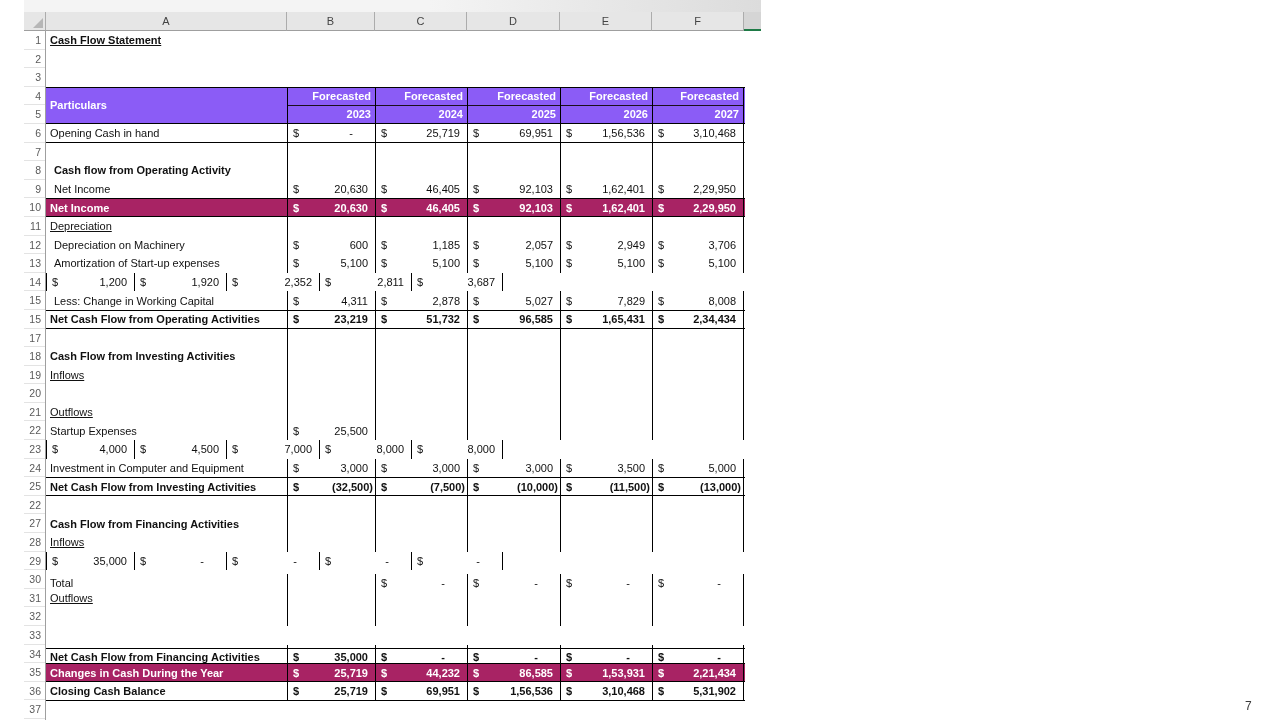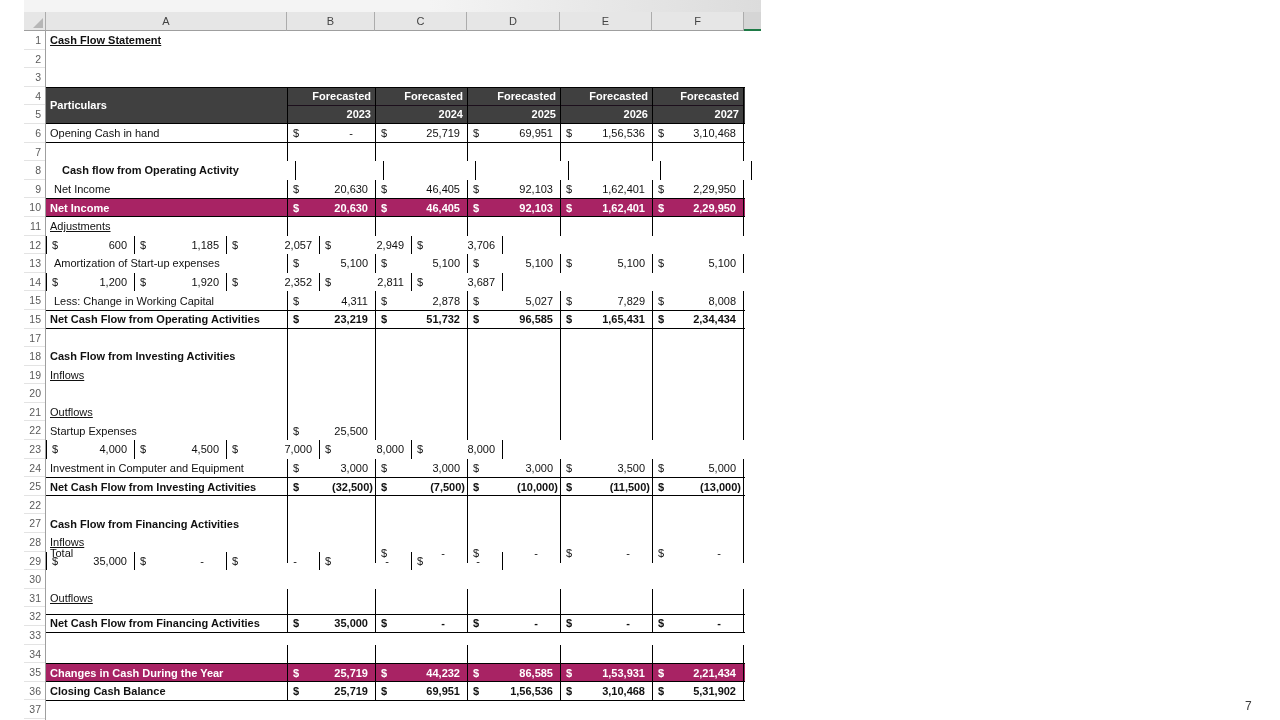--- a/index.html
+++ b/index.html
@@ -17,21 +17,21 @@
         border-bottom:1px solid #9F9F9F;text-align:center;font-size:11px;color:#444;line-height:18px;}
   .colh-partial{flex:1;background:#D5D5D5;border-bottom:2px solid #1E7A46;box-sizing:border-box;}
   
   .gutter{position:absolute;left:0;top:31px;width:22px;height:689px;border-right:1px solid #9F9F9F;
           box-sizing:border-box;background:#fff;}
   .gnum{height:18.6px;box-sizing:border-box;border-bottom:1px solid #E3E3E3;font-size:10.5px;
         color:#5a5a5a;text-align:right;padding-right:4px;line-height:18px;}
   
   .content{position:absolute;left:22px;top:31px;width:700px;height:689px;}
   .hdrblock{position:absolute;top:55.8px;left:0;width:699px;height:37.2px;box-sizing:border-box;
-            display:flex;background:#404040;color:#fff;font-weight:bold;font-size:11px;
+            display:flex;background:#8b5cf6;color:#fff;font-weight:bold;font-size:11px;
             border-top:1px solid #000;border-bottom:1px solid #000;}
   .hdr-a{width:241px;box-sizing:border-box;display:flex;align-items:center;padding-left:4px;flex:none;}
   .hdr-col{box-sizing:border-box;border-left:1px solid #000;display:flex;flex-direction:column;flex:none;}
   .hdr-col:last-child{border-right:1px solid #000;}
   .hdr-fc,.hdr-yr{flex:1;display:flex;align-items:center;justify-content:flex-end;padding-right:4px;}
   .hdr-yr{border-top:1px solid #1c0f1c;}
   
   .r{position:absolute;left:0;width:699px;height:18.6px;display:flex;box-sizing:border-box;
      font-size:11px;color:#111;}
   .lab{width:241px;box-sizing:border-box;display:flex;align-items:center;padding-left:4px;
@@ -174,21 +174,21 @@
           </div>
         </div>
         <div class="r s-blank in" style="top: 111.6px;">
           <div class="lab"></div>
           <div class="vc" style="width: 88px;"></div>
           <div class="vc" style="width: 92px;"></div>
           <div class="vc" style="width: 93px;"></div>
           <div class="vc" style="width: 92px;"></div>
           <div class="vc" style="width: 92px;"></div>
         </div>
-        <div class="r s-bold-i in" style="top: 130.2px; margin-left: 8px;">
+        <div class="r s-bold-i in" style="top: 130.2px;">
           <div class="lab">Cash flow from Operating Activity</div>
           <div class="vc" style="width: 88px;"></div>
           <div class="vc" style="width: 92px;"></div>
           <div class="vc" style="width: 93px;"></div>
           <div class="vc" style="width: 92px;"></div>
           <div class="vc" style="width: 92px;"></div>
         </div>
         <div class="r s-plain-i in" style="top: 148.8px;">
           <div class="lab">Net Income</div>
           <div class="vc" style="width: 88px;">
@@ -229,28 +229,29 @@
           <div class="vc" style="width: 92px;">
             <span class="cur">$</span>
             <span class="num">1,62,401</span>
           </div>
           <div class="vc" style="width: 92px;">
             <span class="cur">$</span>
             <span class="num">2,29,950</span>
           </div>
         </div>
         <div class="r s-ul in" style="top: 186px;">
-          <div class="lab">Adjustments</div>
+          <div class="lab">Depreciation</div>
           <div class="vc" style="width: 88px;"></div>
           <div class="vc" style="width: 92px;"></div>
           <div class="vc" style="width: 93px;"></div>
           <div class="vc" style="width: 92px;"></div>
           <div class="vc" style="width: 92px;"></div>
         </div>
         <div class="r s-plain-i in" style="top: 204.6px;">
+          <div class="lab">Depreciation on Machinery</div>
           <div class="vc" style="width: 88px;">
             <span class="cur">$</span>
             <span class="num">600</span>
           </div>
           <div class="vc" style="width: 92px;">
             <span class="cur">$</span>
             <span class="num">1,185</span>
           </div>
           <div class="vc" style="width: 93px;">
             <span class="cur">$</span>
@@ -514,21 +515,21 @@
           </div>
           <div class="vc" style="width: 92px;">
             <span class="cur">$</span>
             <span class="num dash">-</span>
           </div>
           <div class="vc" style="width: 92px;">
             <span class="cur">$</span>
             <span class="num dash">-</span>
           </div>
         </div>
-        <div class="r s-plain in" style="top: 513px;">
+        <div class="r s-plain in" style="top: 543px;">
           <div class="lab">Total</div>
           <div class="vc" style="width: 88px;"></div>
           <div class="vc" style="width: 92px;">
             <span class="cur">$</span>
             <span class="num dash">-</span>
           </div>
           <div class="vc" style="width: 93px;">
             <span class="cur">$</span>
             <span class="num dash">-</span>
           </div>
@@ -550,21 +551,21 @@
           <div class="vc" style="width: 92px;"></div>
         </div>
         <div class="r s-blank in" style="top: 576.6px;">
           <div class="lab"></div>
           <div class="vc" style="width: 88px;"></div>
           <div class="vc" style="width: 92px;"></div>
           <div class="vc" style="width: 93px;"></div>
           <div class="vc" style="width: 92px;"></div>
           <div class="vc" style="width: 92px;"></div>
         </div>
-        <div class="r s-total in bt bb" style="top: 583px; text-align: right;">
+        <div class="r s-total in bt bb" style="top: 617px; text-align: right;">
           <div class="lab">Net Cash Flow from Financing Activities</div>
           <div class="vc" style="width: 88px;">
             <span class="cur">$</span>
             <span class="num">35,000</span>
           </div>
           <div class="vc" style="width: 92px;">
             <span class="cur">$</span>
             <span class="num dash">-</span>
           </div>
           <div class="vc" style="width: 93px;">

